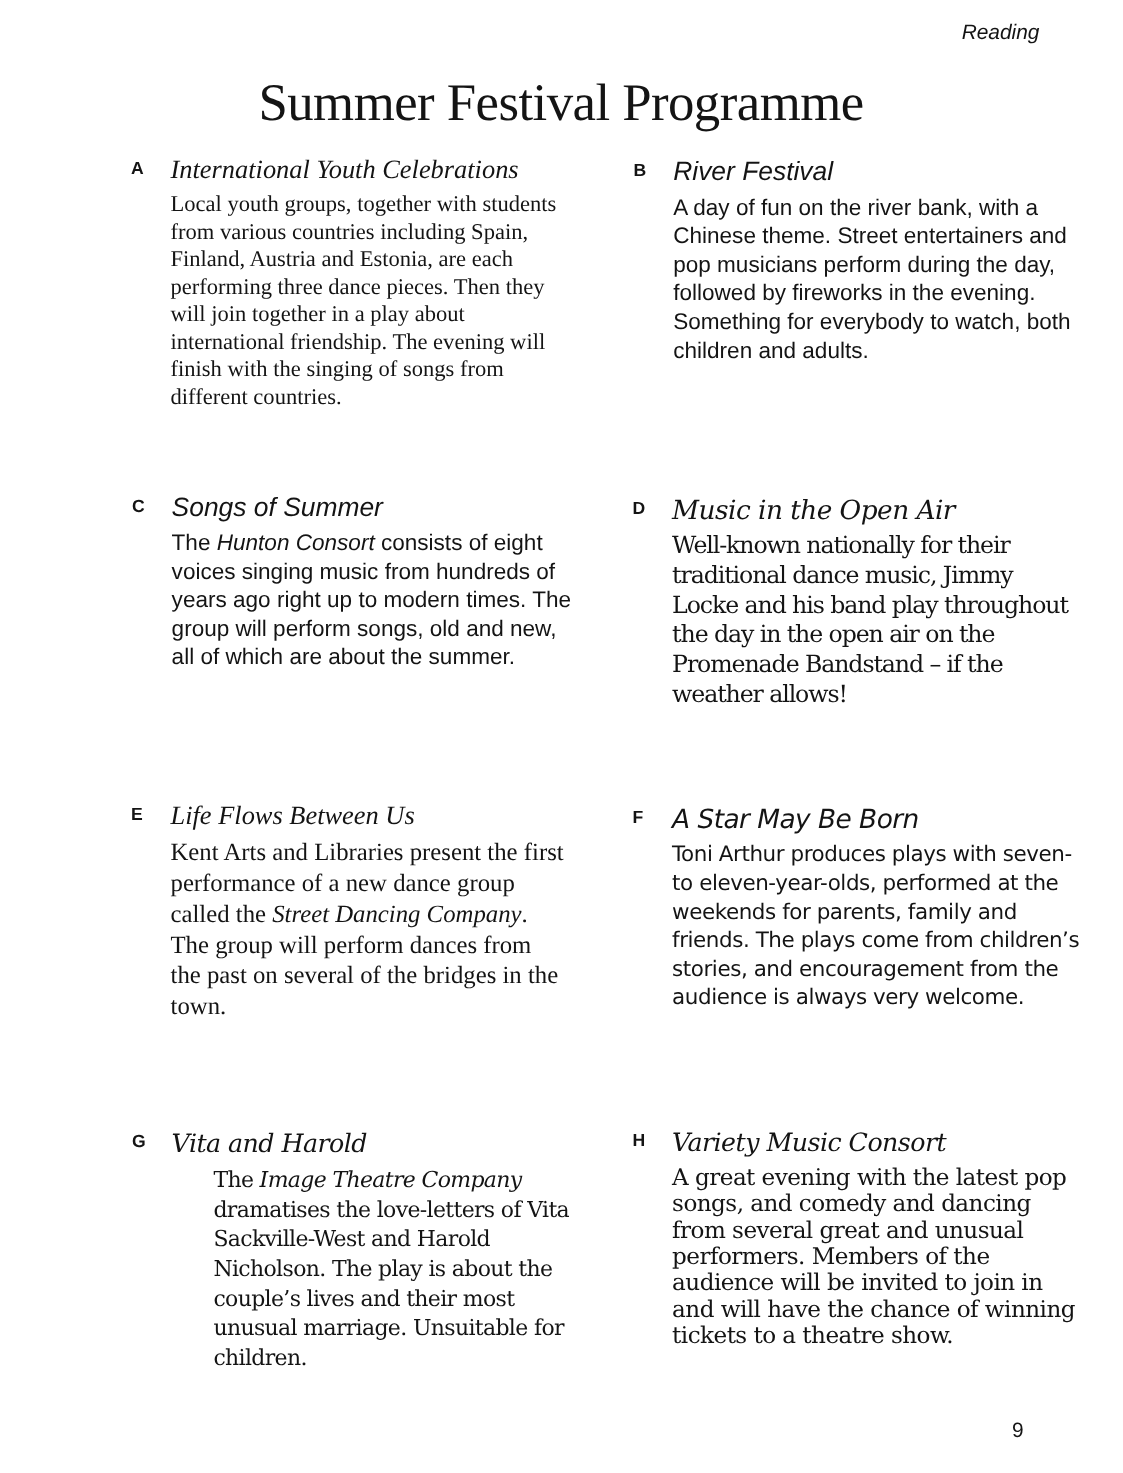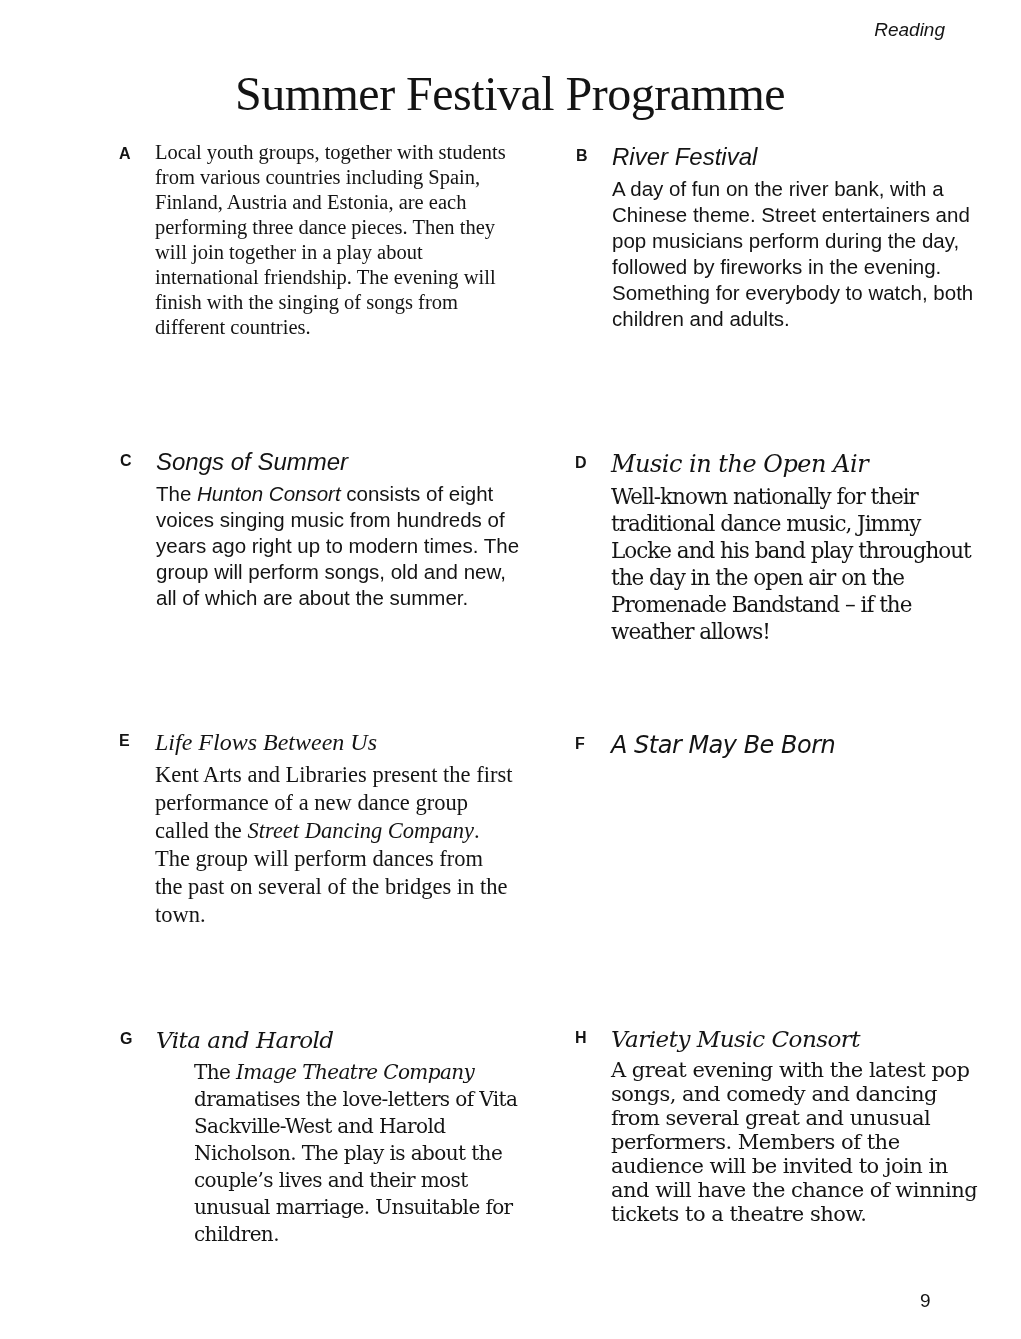--- a/index.html
+++ b/index.html
@@ -27,20 +27,21 @@
     em { font-style: italic; }
   </style>
 </head>
 <body>
 
 <div class="header-label">Reading</div>
 <h1 class="page-title" style="left:-40px;">Summer Festival Programme</h1>
 
 <div class="entry serif" style="left:155px; top:140px; width:375px;">
   <span class="letter">A</span>
+  <h2 class="title">International Youth Celebrations</h2>
   <p class="body">Local youth groups, together with students from various countries including Spain, Finland, Austria and Estonia, are each performing three dance pieces. Then they will join together in a play about international friendship. The evening will finish with the singing of songs from different countries.</p>
 </div>
 
 <div class="entry sans" style="left:612px; top:142px; width:375px;">
   <span class="letter">B</span>
   <h2 class="title">River Festival</h2>
   <p class="body">A day of fun on the river bank, with a Chinese theme. Street entertainers and pop musicians perform during the day, followed by fireworks in the evening. Something for everybody to watch, both children and adults.</p>
 </div>
 
 <div class="entry sans" style="left:156px; top:447px; width:375px;">
@@ -57,20 +58,21 @@
 
 <div class="entry lserif" style="left:155px; top:727px; width:360px;">
   <span class="letter">E</span>
   <h2 class="title" style="font-family:'Liberation Serif', serif;">Life Flows Between Us</h2>
   <p class="body"><span>Kent Arts and Libraries present the first performance of a new dance group called the </span><em>Street Dancing Company</em><span>. The group will perform dances from the past on several of the bridges in the town.</span></p>
 </div>
 
 <div class="entry dsans" style="left:611px; top:730px; width:375px;">
   <span class="letter">F</span>
   <h2 class="title">A Star May Be Born</h2>
+  <p class="body">Toni Arthur produces plays with seven- to eleven-year-olds, performed at the weekends for parents, family and friends. The plays come from children’s stories, and encouragement from the audience is always very welcome.</p>
 </div>
 
 <div class="entry gserif" style="left:156px; top:1025px; width:375px;">
   <span class="letter">G</span>
   <h2 class="title">Vita and Harold</h2>
   <p class="body"><span>The </span><em>Image Theatre Company</em><span> dramatises the love-letters of Vita Sackville-West and Harold Nicholson. The play is about the couple’s lives and their most unusual marriage. Unsuitable for children.</span></p>
 </div>
 
 <div class="entry hserif" style="left:611px; top:1024px; width:375px;">
   <span class="letter">H</span>

